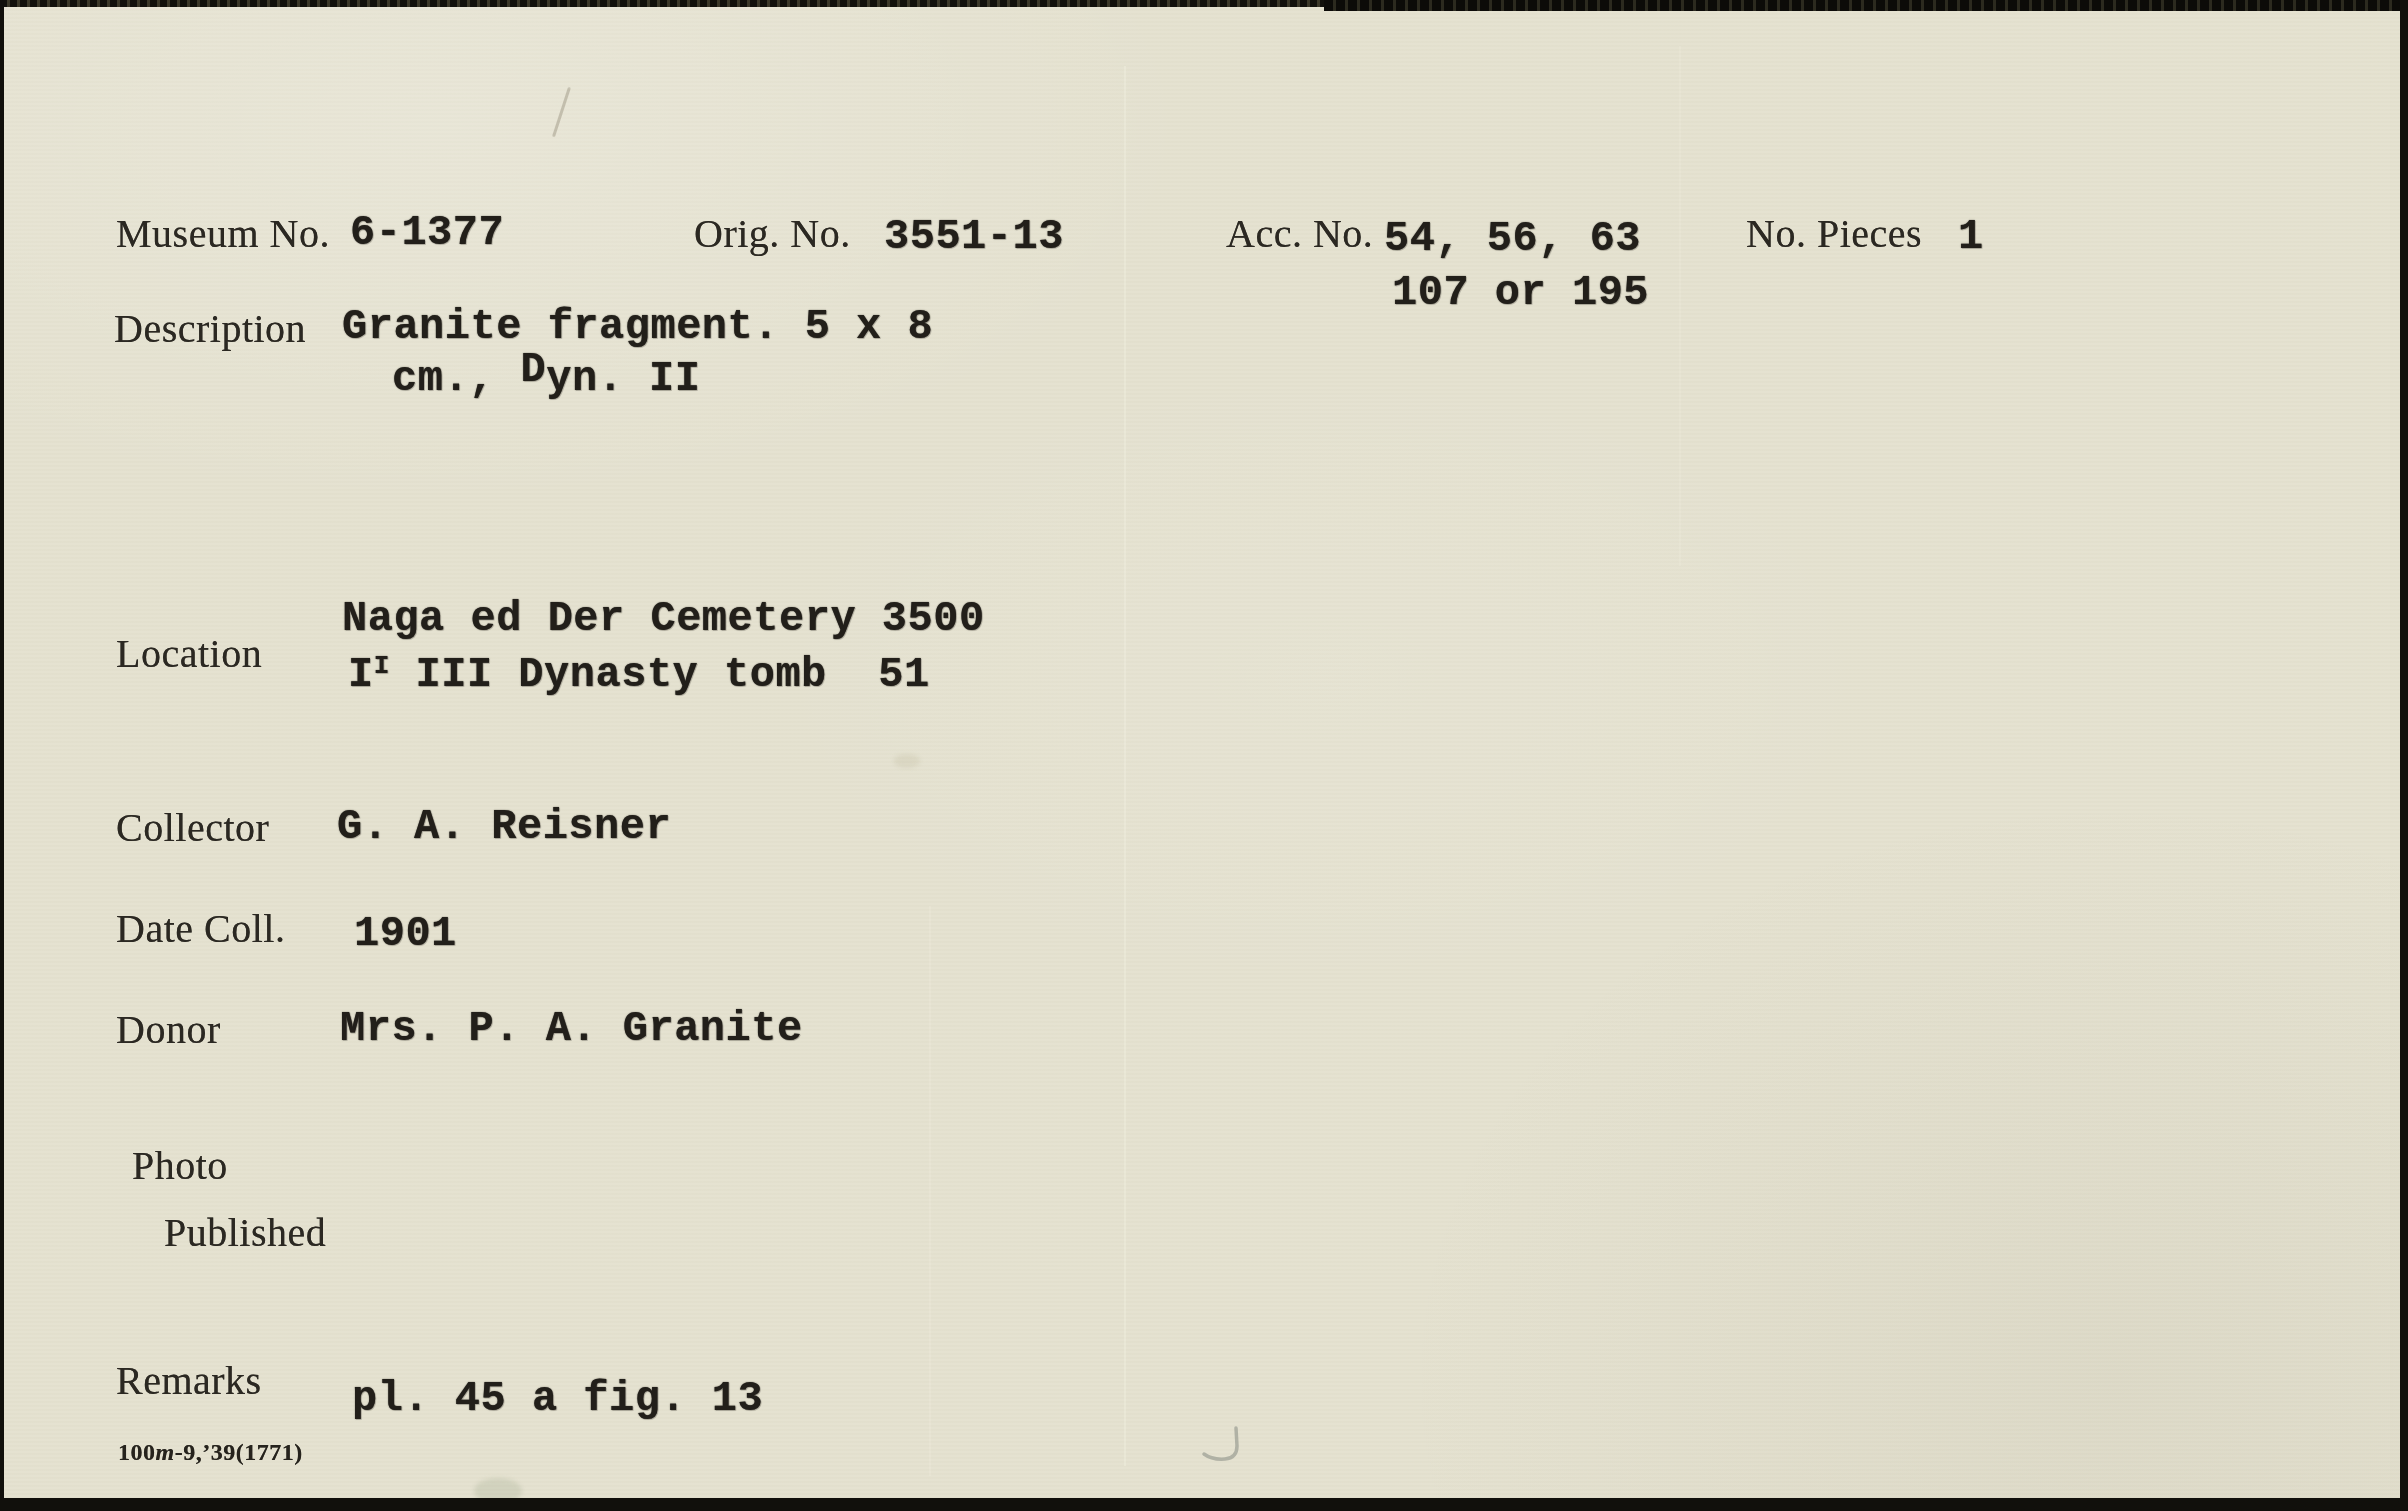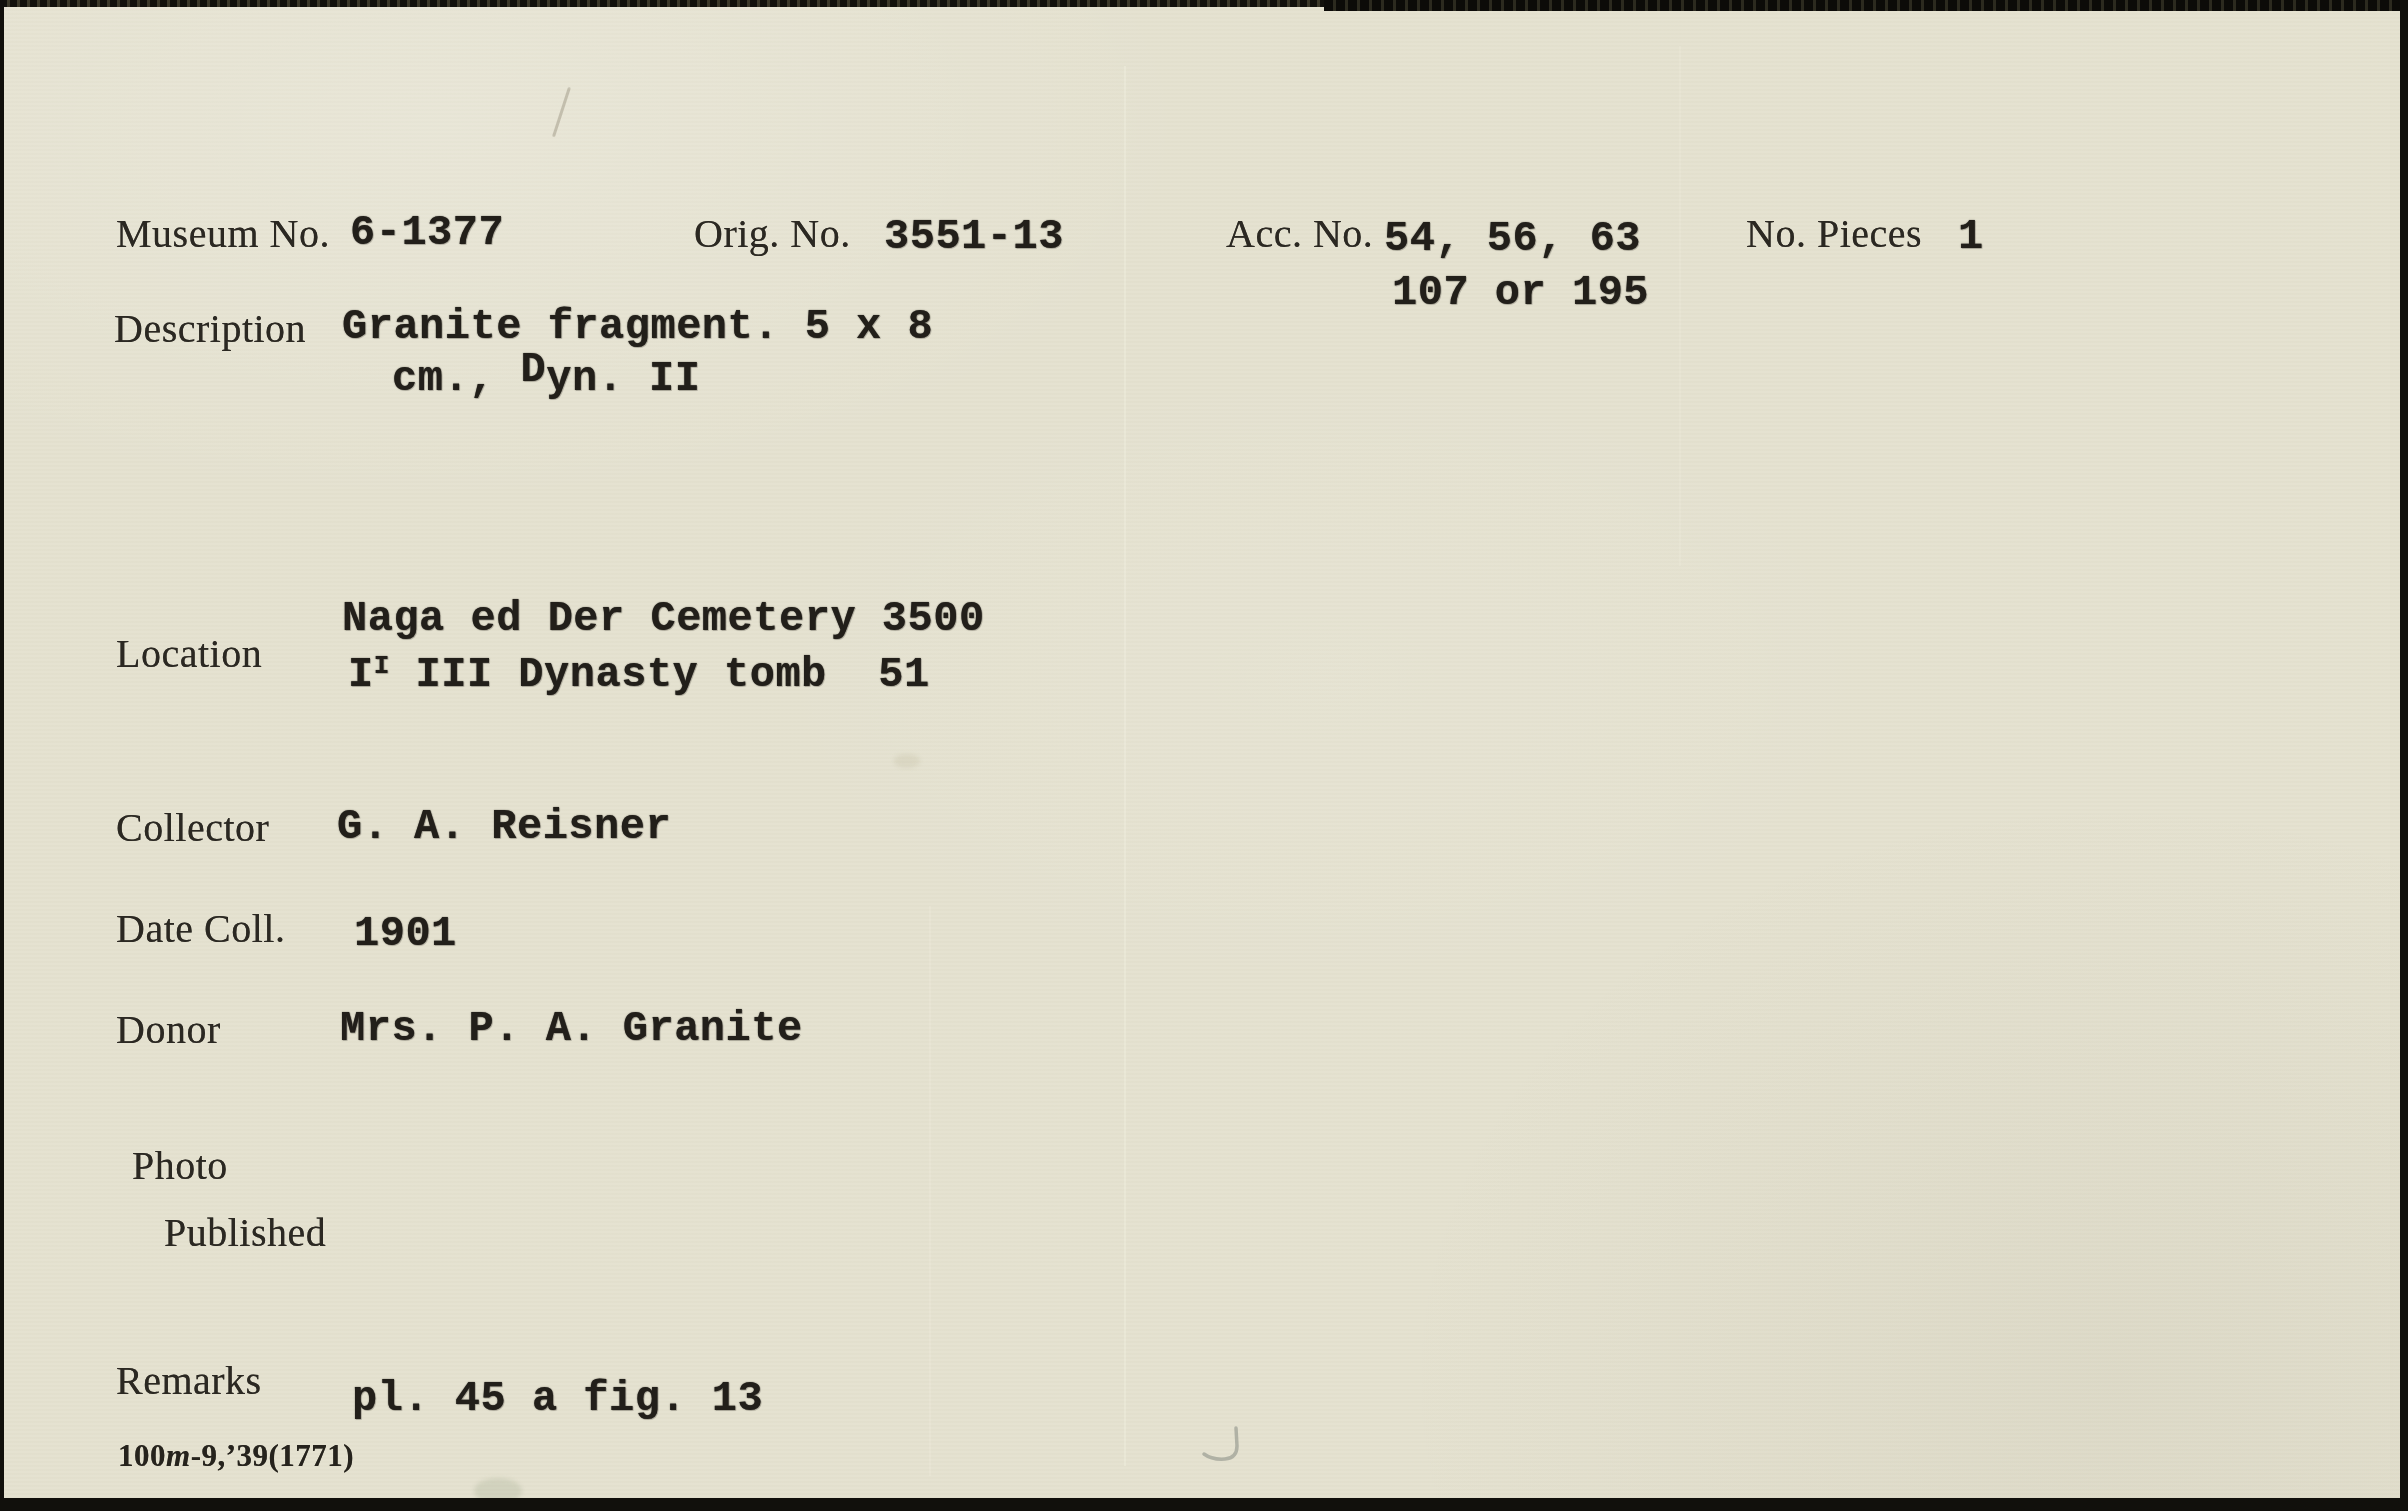--- a/index.html
+++ b/index.html
@@ -35,21 +35,21 @@
   }
   .typed {
     position:absolute; font-family:"Liberation Mono", monospace;
     font-weight:bold; font-size:42px; line-height:1; color:#221f1a;
     text-shadow:0 0 1.2px rgba(32,29,24,.85), 1px 1px 0 rgba(32,29,24,.18);
     white-space:pre; letter-spacing:.5px;
   }
   .typed .sup { font-size:.62em; position:relative; top:-.5em; }
   .typed .raised { position:relative; top:-9px; }
   #footer-code {
-    position:absolute; font-size:31px; line-height:1; color:#26231d;
+    position:absolute; font-size:24px; line-height:1; color:#26231d;
     font-weight:bold; letter-spacing:.5px; text-shadow:0 0 .5px rgba(38,35,29,.7);
     white-space:pre;
   }
   #footer-code .ital { font-style:italic; }
 
   
   .streak { position:absolute; width:2px; background:rgba(248,246,232,.5); z-index:2; }
   #streak-1 { left:1120px; top:60px;  height:1400px; opacity:.55; }
   #streak-2 { left:925px;  top:900px; height:570px;  opacity:.35; }
   #streak-3 { left:1675px; top:40px;  height:520px;  opacity:.30; }

